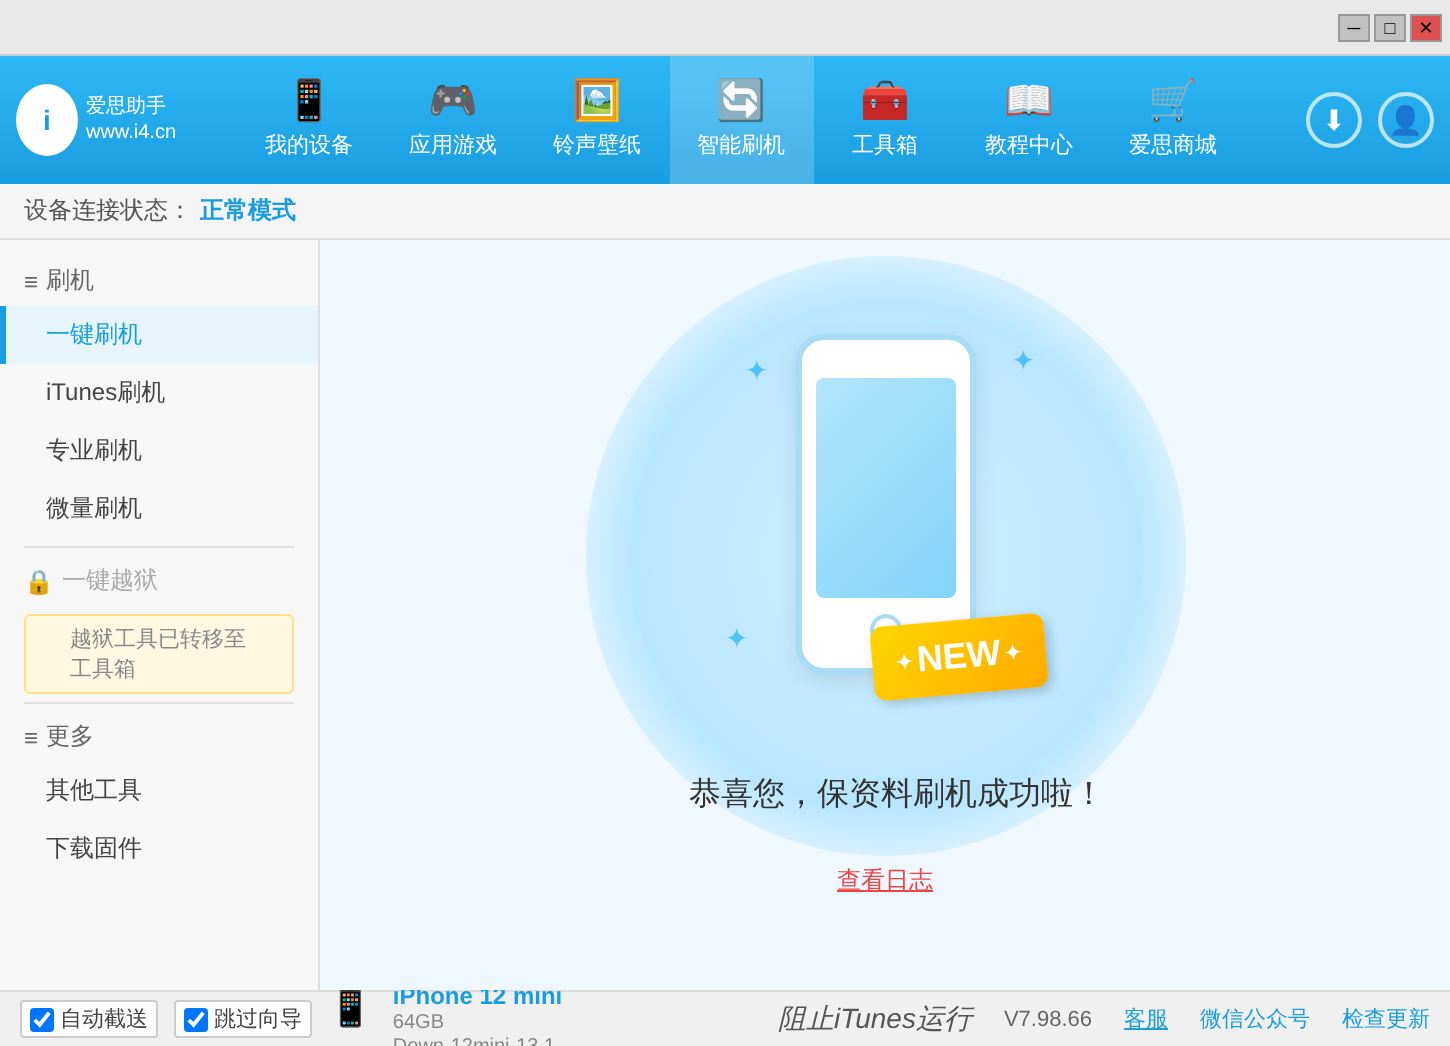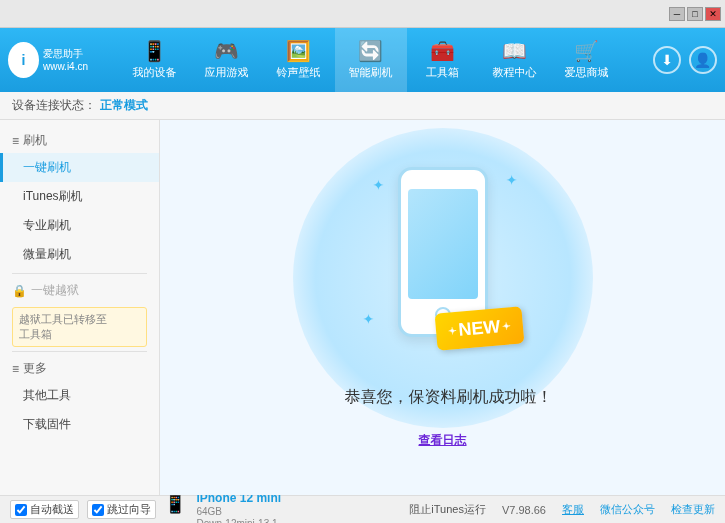--- a/index.html
+++ b/index.html
@@ -169,21 +169,21 @@
     .sidebar-divider {
       height: 1px;
       background: #e0e0e0;
       margin: 4px 12px;
     }
     .sidebar-warning-box {
       margin: 4px 12px;
       background: #fff8e1;
       border: 1px solid #ffe082;
       border-radius: 3px;
-      padding: 4px 6px;
+      padding: 4px 22px;
       font-size: 11px;
       color: #888;
     }
 
     
     .content-area {
       flex: 1;
       background: #f0f8ff;
       display: flex;
       flex-direction: column;
@@ -280,25 +280,24 @@
       color: #1a9de0;
       border-radius: 4px;
       cursor: pointer;
       font-size: 12px;
       display: flex;
       align-items: center;
       justify-content: center;
     }
     .more-link {
       margin-top: 8px;
-      color: #6d28d9;
+      color: #ef4444;
       font-size: 12px;
       cursor: pointer;
       text-decoration: underline;
-      font-weight: bold;
     }
 
     
     .bottom-bar {
       height: 28px;
       background: #f0f0f0;
       border-top: 1px solid #ddd;
       display: flex;
       align-items: center;
       padding: 0 10px;
@@ -343,22 +342,23 @@
     .bottom-right {
       display: flex;
       align-items: center;
       gap: 16px;
       font-size: 11px;
       color: #666;
     }
     .itunes-status {
       display: flex;
       gap: 3px;
-      font-size: 11px;
+      font-size: 14px;
       color: #555;
+      font-style: italic;
     }
 
     
     .device-section {
       display: flex;
       align-items: flex-start;
       gap: 6px;
     }
     .phone-icon-small {
       font-size: 18px;

